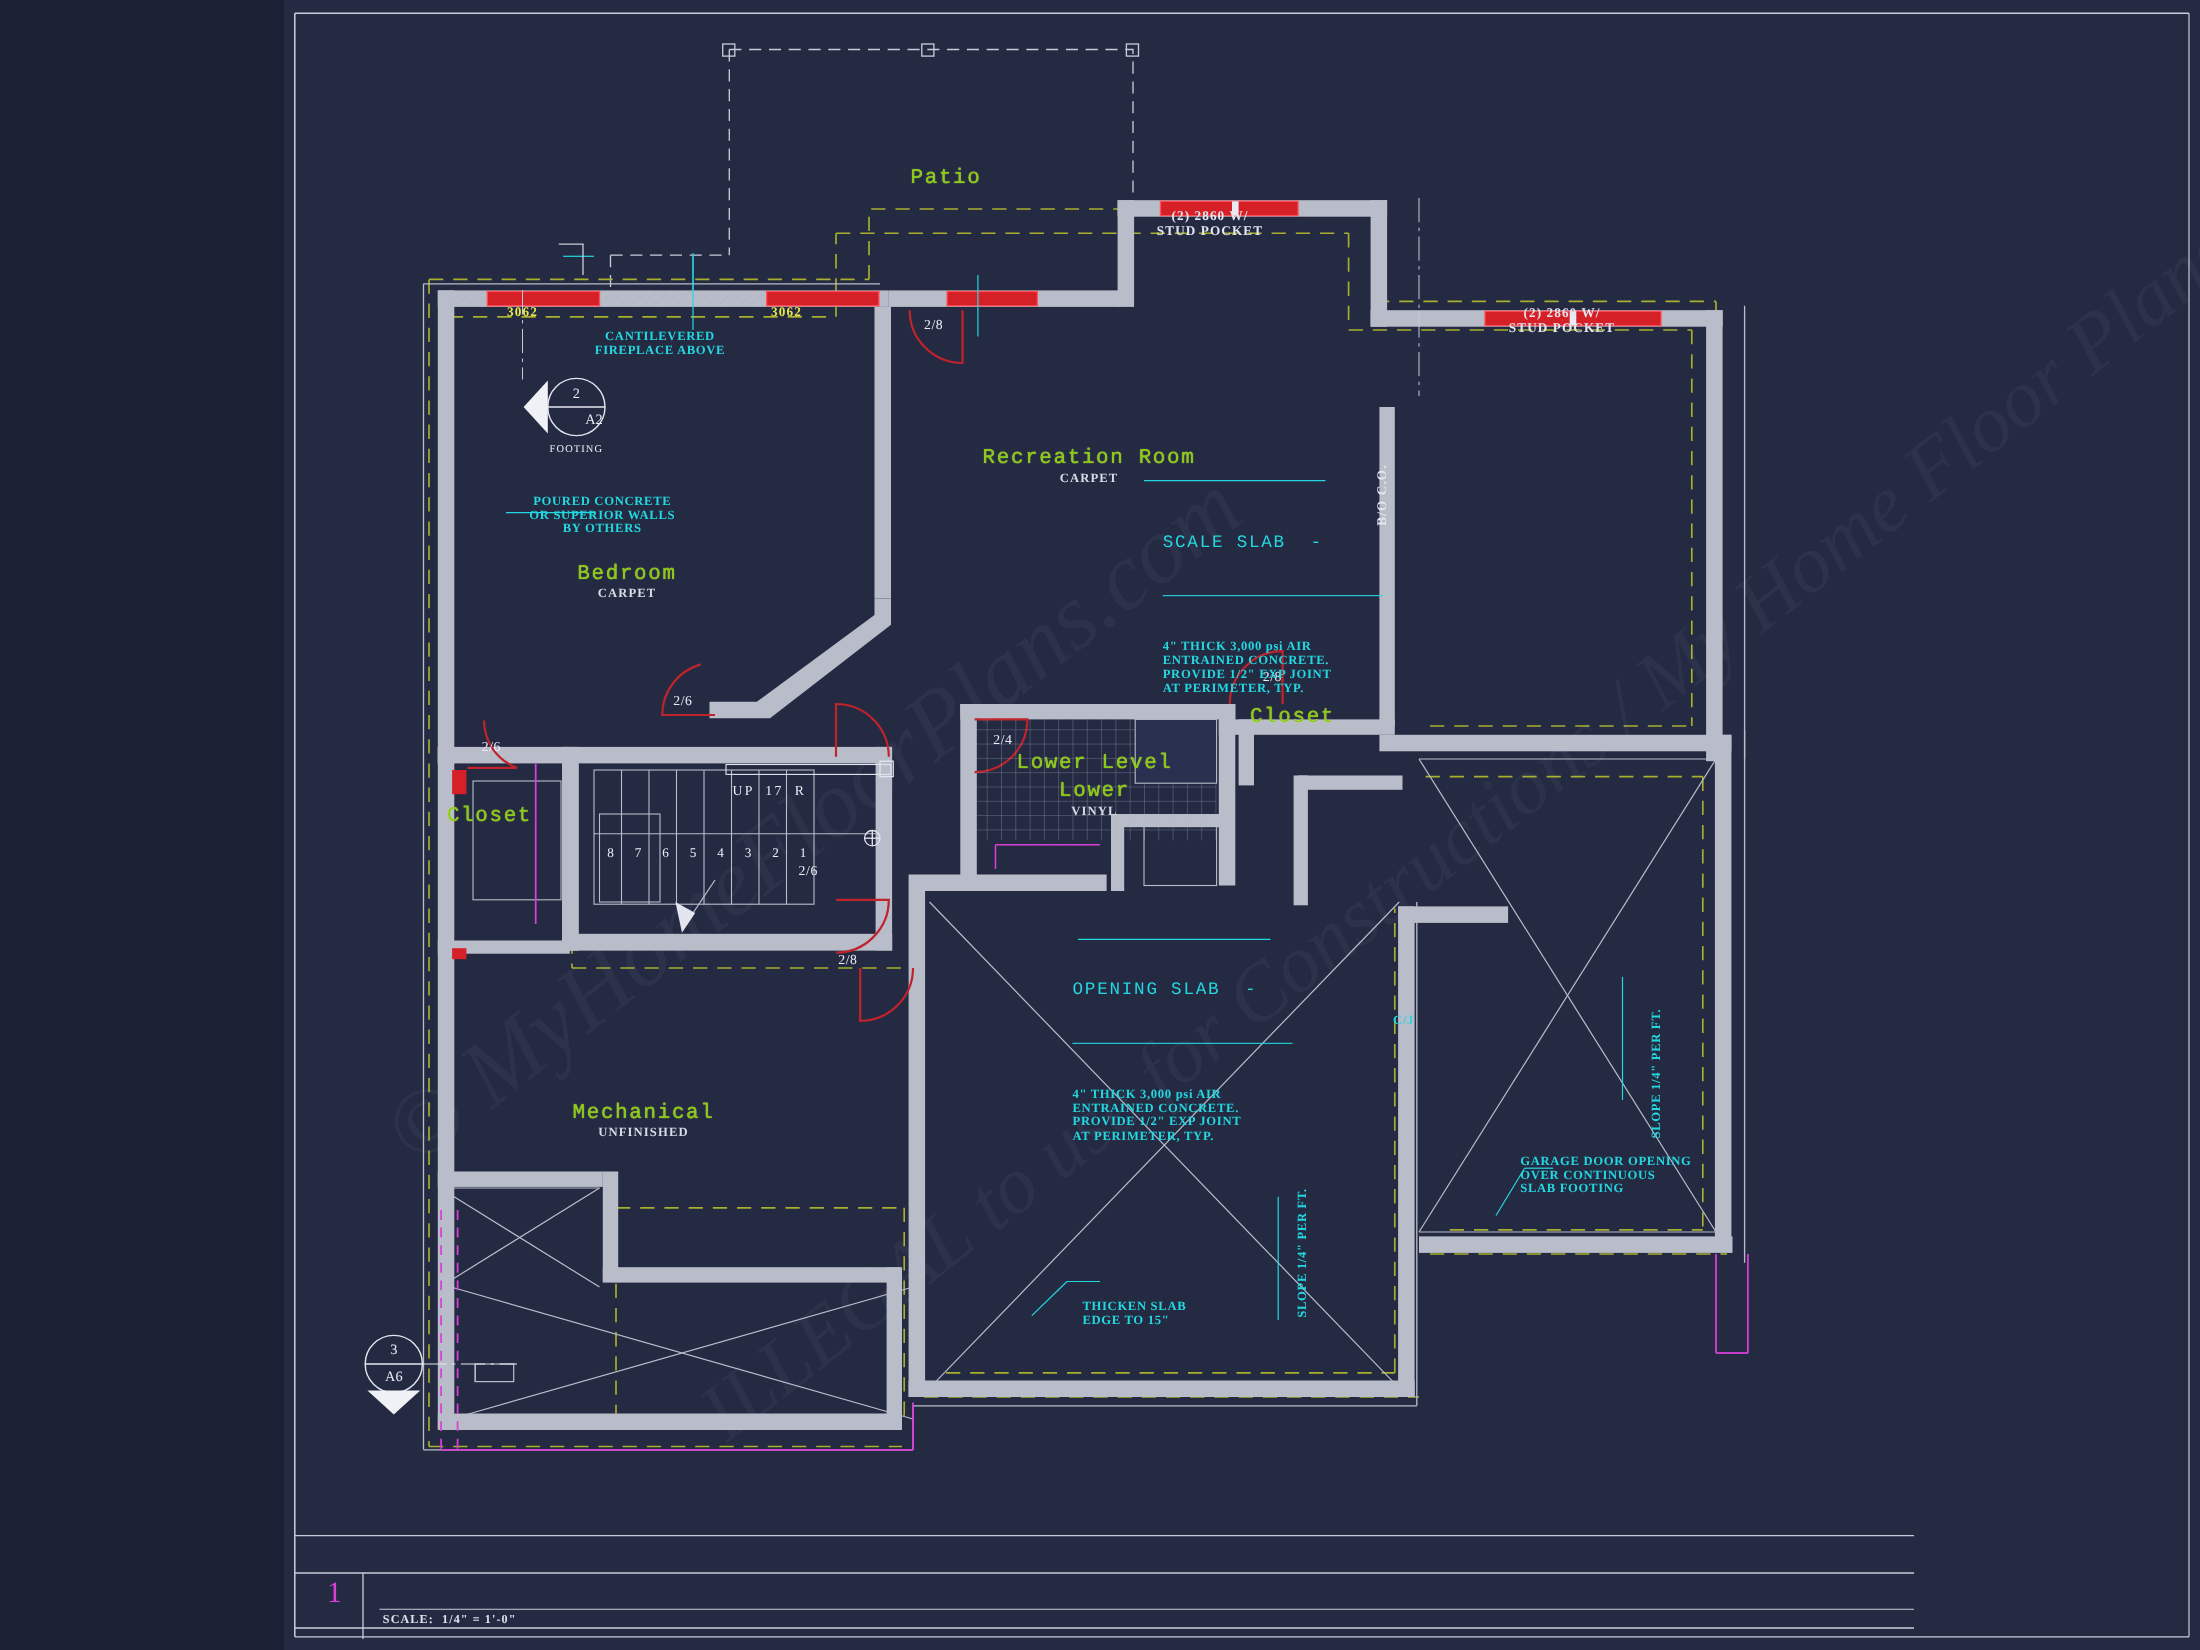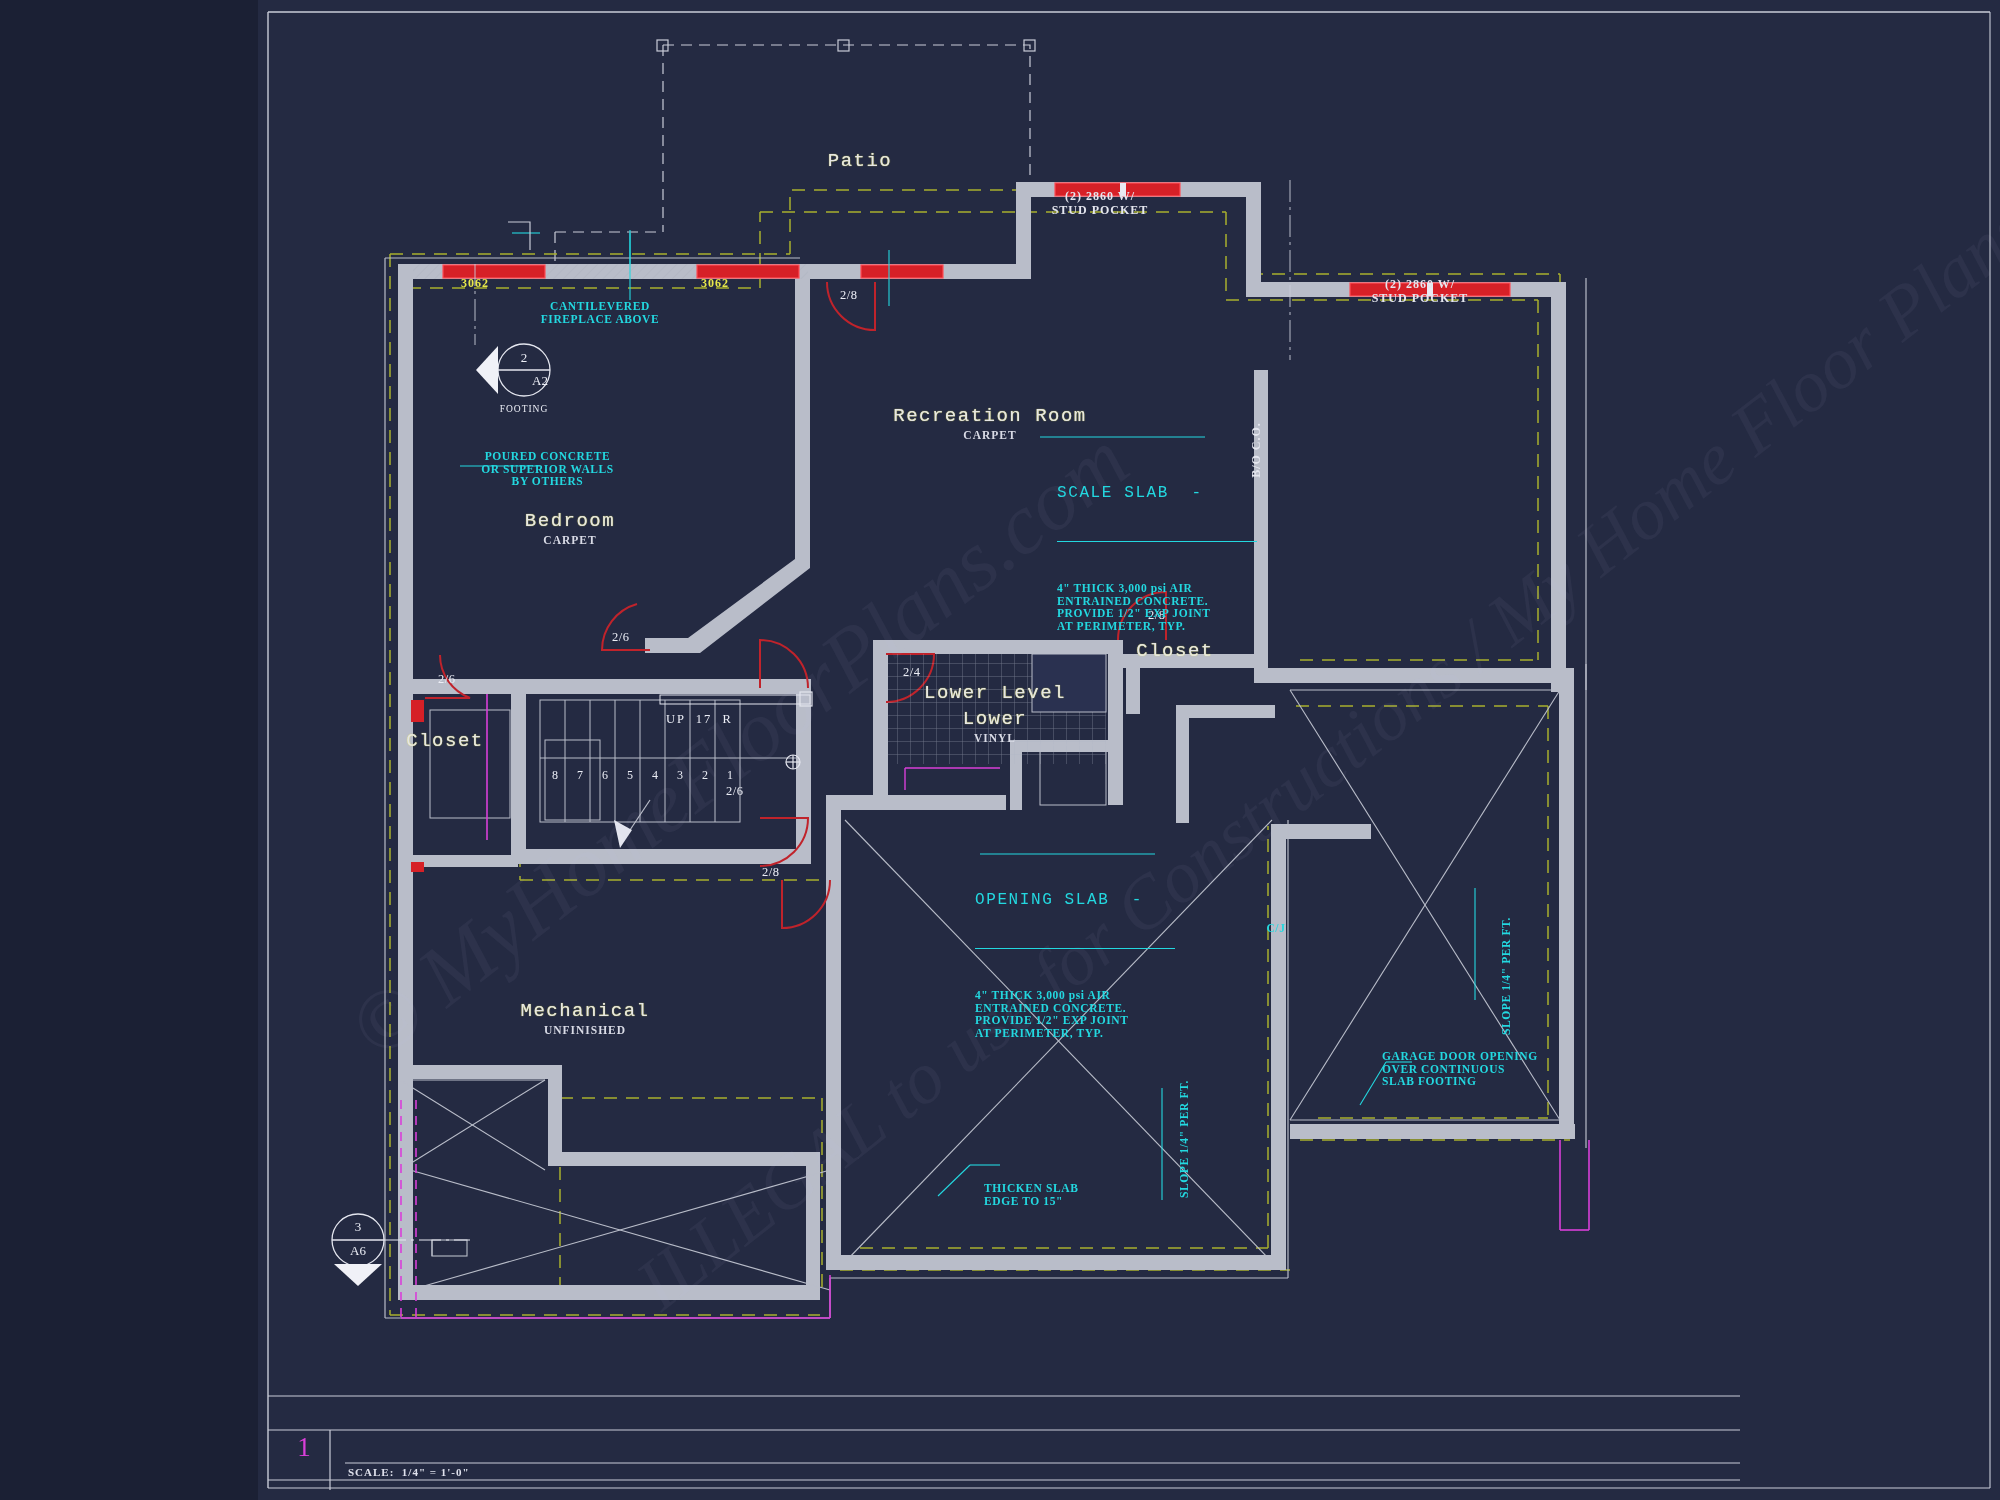--- a/index.html
+++ b/index.html
@@ -29,21 +29,21 @@
     position:absolute; left:0; top:0;
     width:2000px; height:1500px;
     overflow:visible;
   }
   .lbl {
     position:absolute;
     white-space:pre;
     pointer-events:none;
   }
   .room-name {
-    color:#e5e5e5;
+    color:#84cc16;
     font-family:"Liberation Mono", monospace;
     font-size:19px;
     letter-spacing:1.5px;
     text-align:center;
     text-shadow:0 0 1px #e8e84a;
   }
   .room-sub {
     color:#d9dbe6;
     font-family:"Liberation Serif", serif;
     font-size:11.5px;

